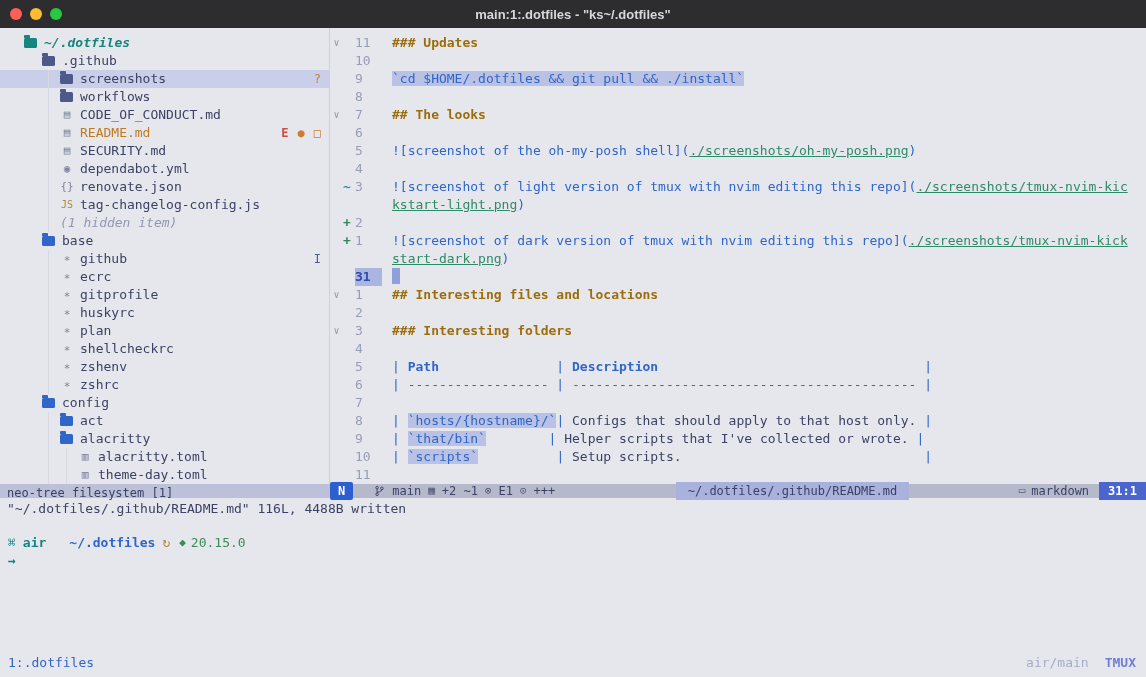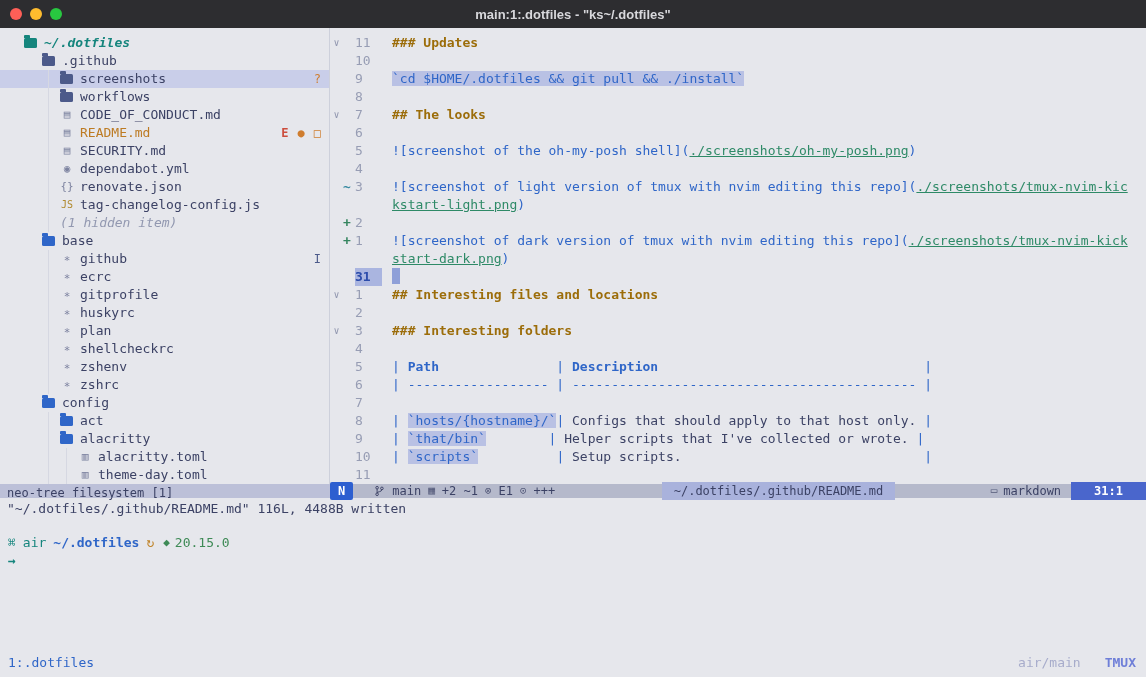--- a/index.html
+++ b/index.html
@@ -62,40 +62,40 @@
   
   .status-row{height:14px;flex:none;display:flex;font-size:12px;color:var(--text)}
   .st-left{width:330px;flex:none;background:var(--statusline-left-bg);padding-left:7px;line-height:18px}
   .st-right{flex:1;background:var(--statusline-bg);display:flex;align-items:center;line-height:18px}
   .st-mode{background:var(--mode-bg);color:#fff;font-weight:bold;padding:0 8px;border-radius:2px;height:18px}
   .st-seg{display:flex;gap:7px;padding:0 21px;align-items:center}
   .st-ic{opacity:.8;font-size:11px}
   .st-fill{flex:1}
   .st-file{background:var(--file-seg-bg);padding:0 12px;height:18px}
   .st-ft{padding:0 10px;display:flex;gap:6px;align-items:center}
-  .st-pos{background:var(--pos-bg);color:#fff;font-weight:bold;padding:0 23px;height:18px}
+  .st-pos{background:var(--pos-bg);color:#fff;font-weight:bold;padding:0 9px;height:18px}
   .st-svg{display:inline-block;vertical-align:middle}
 
   .cmdline{height:22px;flex:none;line-height:22px;padding-left:7px;font-size:13px;color:var(--text)}
 
   
   .shell{flex:1;padding:14px 0 0 8px;font-size:13px}
   .prompt-line{height:18px;line-height:18px;display:flex;white-space:pre}
   .p-apple{color:var(--teal);margin-right:7px}
-  .p-host{color:var(--teal);font-weight:normal;margin-right:7px}
+  .p-host{color:var(--teal);font-weight:bold;margin-right:23px}
   .p-cwd{color:var(--blue);font-weight:bold;margin-right:7px}
   .p-refresh{color:var(--prompt-orange);margin-right:9px}
   .p-node-ic{color:var(--node-green);font-size:11px;margin-right:5px}
   .p-node{color:var(--node-green)}
   .prompt-arrow{height:18px;line-height:18px;color:var(--teal);font-weight:bold}
 
   
   .tmux-bar{height:33px;flex:none;display:flex;align-items:center;padding:4px 10px 0 8px;font-size:13px}
   .tm-win{color:var(--blue)}
-  .tm-session{color:var(--tmux-dim);margin-right:24px}
+  .tm-session{color:var(--tmux-dim);margin-right:16px}
   .tm-label{color:var(--tmux-accent);font-weight:bold}
 </style>
 </head>
 <body>
 
 <div class="window">
   <div class="titlebar">
     <div class="traffic">
       <span class="tl close"></span>
       <span class="tl min"></span>

